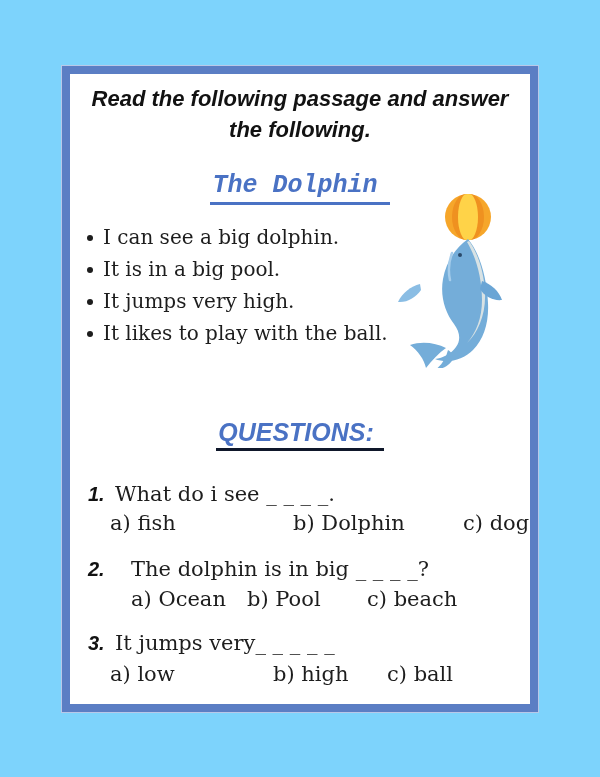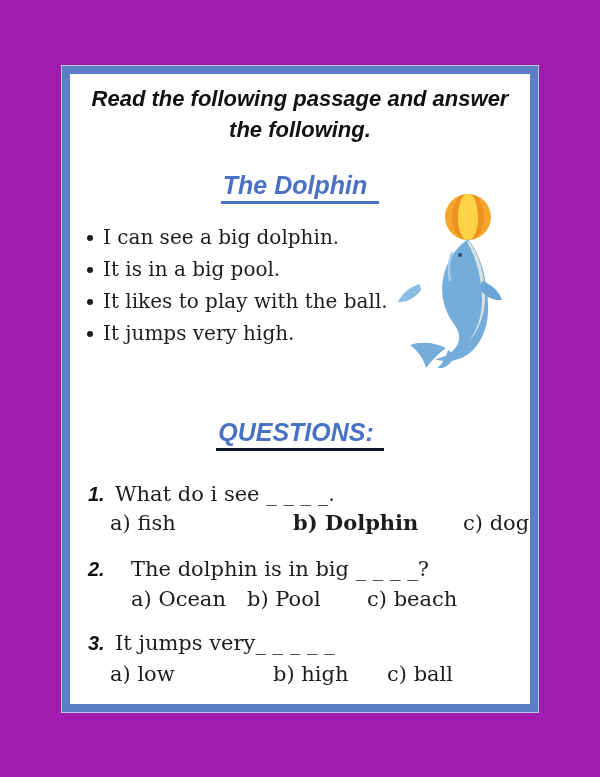--- a/index.html
+++ b/index.html
@@ -1,33 +1,33 @@
 <!DOCTYPE html>
 <html><head>
 <meta charset="utf-8">
 <style>
   html,body{margin:0;padding:0;background:#ffffff;}
   .page{
-    position:relative;width:600px;height:777px;background:#a21caf;overflow:hidden;
+    position:relative;width:600px;height:777px;background:#7dd3fc;overflow:hidden;
     font-family:"DejaVu Serif",serif;color:#1d1d1d;
   }
   .frame{
     position:absolute;left:62px;top:66px;width:476px;height:646px;
     border:8px solid #5b7ec4;box-sizing:border-box;background:#ffffff;
     box-shadow:0 0 0 1px #b9c8e8;
   }
   
   .instruction{
     position:absolute;left:0;top:9px;width:100%;text-align:center;
     font-family:"Liberation Sans",sans-serif;font-weight:bold;font-style:italic;
     font-size:22px;line-height:31px;color:#121212;
   }
   .passage-title-wrap{position:absolute;left:0;top:97px;width:100%;text-align:center;}
   .passage-title{
-    font-family:Liberation Sans, sans-serif;font-weight:bold;font-style:italic;
+    font-family:Liberation Mono, monospace;font-weight:bold;font-style:italic;
     font-size:25px;color:#4a72c4;border-bottom:3px solid #4a72c4;
     padding:0 12px 2px 2px;
     text-align:center;
   }
   .passage-list{
     position:absolute;left:16px;top:147px;margin:0;padding:0;list-style:none;
   }
   .passage-list li{
     font-size:20px;line-height:32px;white-space:nowrap;padding-left:17px;position:relative;
   }
@@ -46,21 +46,21 @@
     font-family:"Liberation Sans",sans-serif;font-weight:bold;font-style:italic;
     font-size:20px;display:inline-block;width:27px;color:#121212;
   }
   .q-line.gap2 .q-text{margin-left:16px;}
   .q1{height:34px;}
   .q2{height:35px;}
   .q3{height:36px;}
   .opts{font-size:21px;line-height:30px;padding-left:22px;white-space:nowrap;}
   .opts .opt{display:inline-block;}
   .r1{height:41px;}
-  .r1 .a{width:183px;} .r1 .b{width:170px;font-weight:bold;}
+  .r1 .a{width:183px;} .r1 .b{width:170px;}
   .r2{height:39px;}
   .r2 .a{width:137px;text-align:center;} .r2 .b{width:120px;}
   .r3{height:36px;}
   .r3 .a{width:163px;} .r3 .b{width:114px;}
 </style>
 </head>
 <body>
 
 <div class="page">
   <div class="frame">
@@ -70,22 +70,22 @@
       <div>the following.</div>
     </div>
 
     <div class="passage-title-wrap">
       <span class="passage-title">The Dolphin</span>
     </div>
 
     <ul class="passage-list">
       <li>I can see a big dolphin.</li>
       <li>It is in a big pool.</li>
+      <li>It jumps very high.</li>
       <li>It likes to play with the ball.</li>
-      <li>It jumps very high.</li>
     </ul>
 
     <svg class="dolphin" viewBox="0 0 130 188" aria-hidden="true">
       <defs>
         <clipPath id="ballclip">
             <circle cx="78" cy="37" r="23"></circle>
           </clipPath>
       </defs>
 
       <g>

